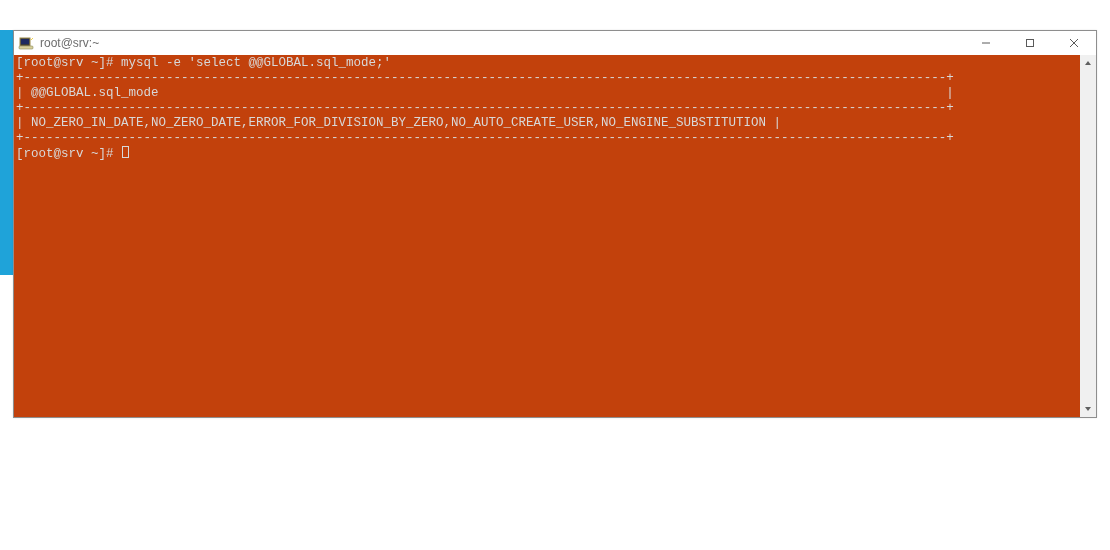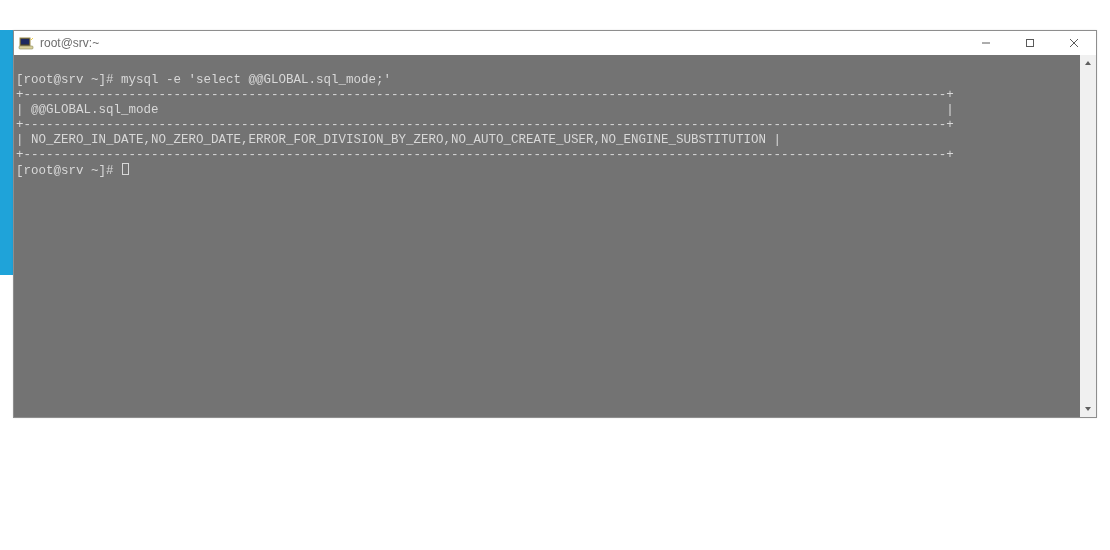--- a/index.html
+++ b/index.html
@@ -32,27 +32,27 @@
     }
     .winbtn svg { display:block; }
     .terminal-wrap {
       flex: 1;
       display: flex;
       background: #000;
       overflow: hidden;
     }
     .terminal {
       flex: 1;
-      background: #737373;
+      background: #c2410c;
       color: #d8d8d8;
       font-family: "Courier New", Consolas, monospace;
       font-size: 12.5px;
       line-height: 15px;
       white-space: pre;
-      padding: 18px 2px;
+      padding: 1px 2px;
       overflow: hidden;
     }
     .terminal .row { white-space: pre; }
     .cursor {
       display: inline-block;
       width: 7px; height: 12px;
       border: 1px solid #d8d8d8;
       vertical-align: -1px;
       margin-left: 1px;
     }

